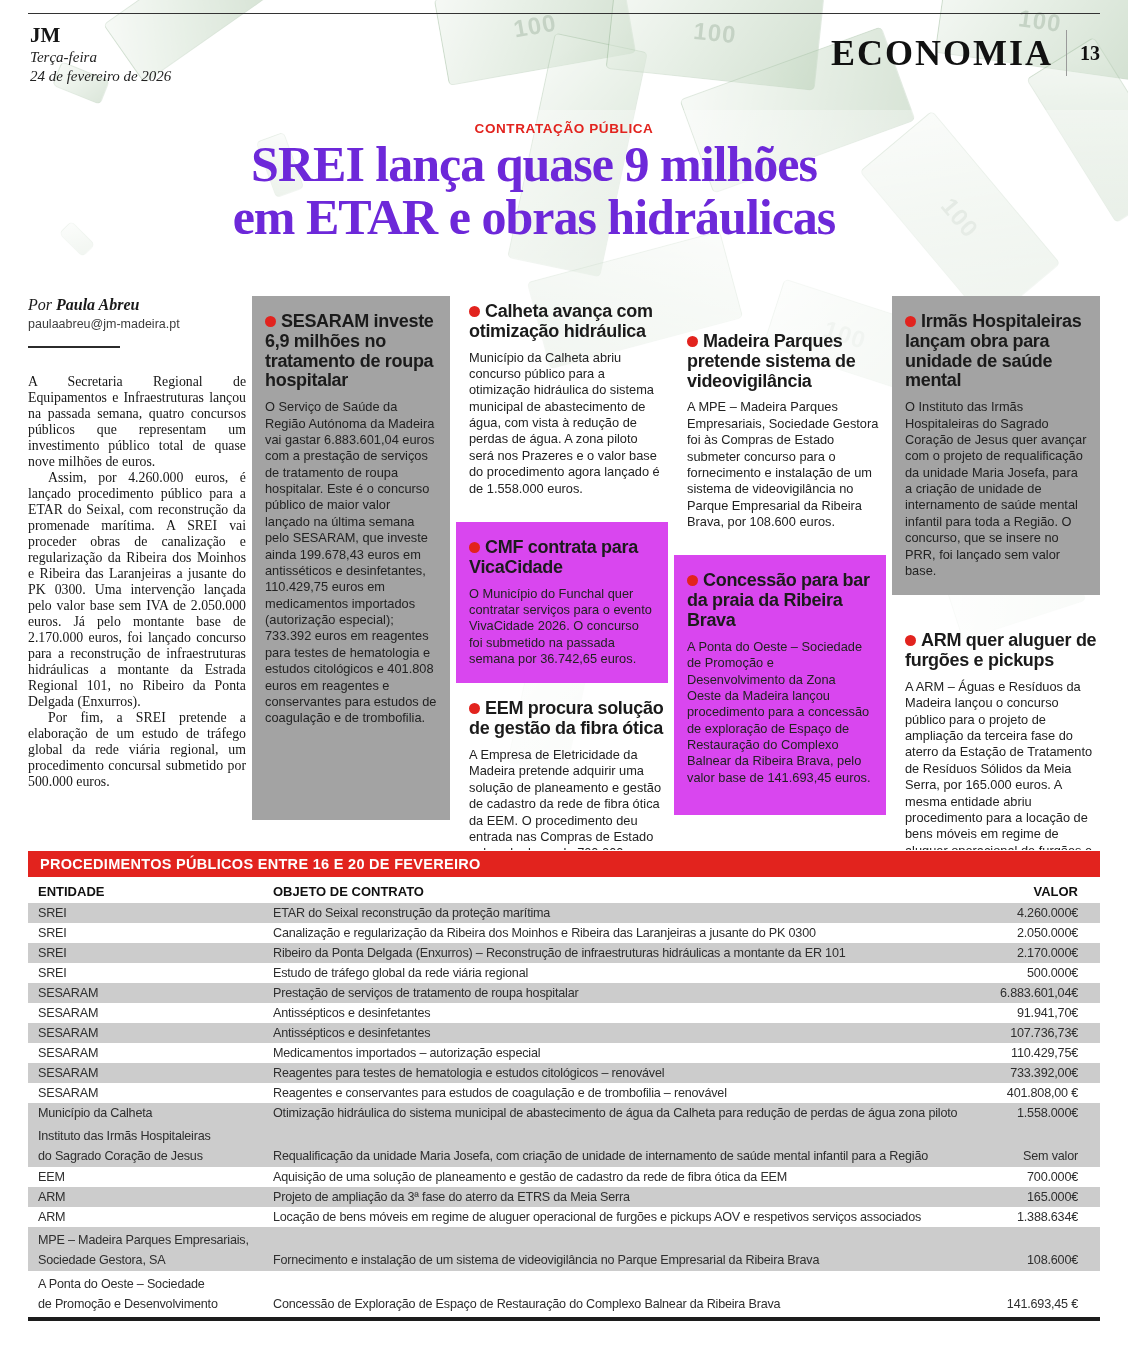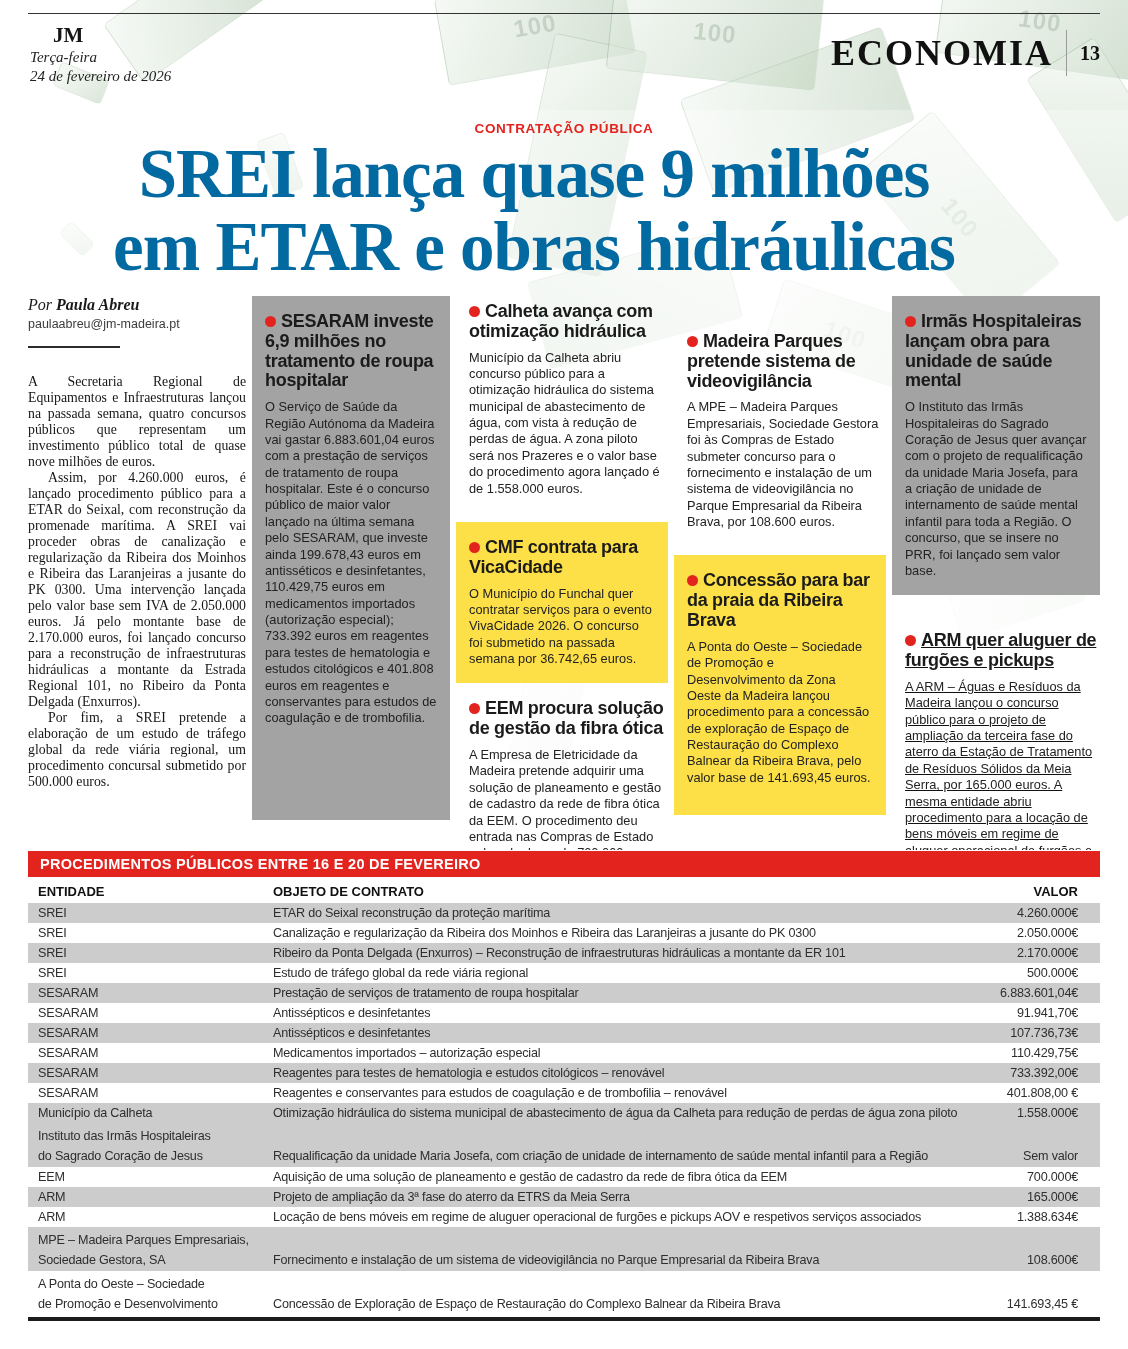--- a/index.html
+++ b/index.html
@@ -32,63 +32,63 @@
   .b12{ left:290px; top:330px; width:55px;  height:26px; transform:rotate(8deg);   opacity:.30; }
   .b13{ left:950px; top:560px; width:130px; height:62px; transform:rotate(-18deg); opacity:.22; }
   .b14{ left:520px; top:640px; width:60px;  height:130px; transform:rotate(12deg); opacity:.20; }
   .b15{ left:60px;  top:230px; width:34px;  height:18px; transform:rotate(45deg);  opacity:.30; }
   .b16{ left:770px; top:300px; width:150px; height:70px; transform:rotate(18deg);  opacity:.30; }
   .fade { position:absolute; left:0; top:110px; width:100%; height:790px;
     background:linear-gradient(180deg,rgba(255,255,255,.30),rgba(255,255,255,.62) 30%,rgba(255,255,255,.78)); }
   
   .content { position:absolute; inset:0; z-index:2; }
   .top-rule { position:absolute; left:28px; top:13px; width:1072px; height:1px; background:#333; }
-  .masthead { position:absolute; left:30px; top:23px; font-family:"Liberation Serif", serif; font-weight:bold; font-size:21px; color:#151515;margin-left:23px; }
+  .masthead { position:absolute; left:30px; top:23px; font-family:"Liberation Serif", serif; font-weight:bold; font-size:21px; color:#151515; }
   .dateblock { position:absolute; left:30px; top:48px; font-family:"Liberation Serif", serif; font-style:italic; font-size:15px; line-height:1.25; color:#222; }
   .section-block { position:absolute; right:28px; top:30px; display:flex; align-items:center; gap:13px; }
   .section-title { font-family:"Liberation Serif", serif; font-weight:bold; font-size:36px; letter-spacing:2px; color:#111; }
   .section-divider { width:1px; height:46px; background:#9a9a9a; }
   .page-number { font-family:"Liberation Serif", serif; font-weight:bold; font-size:20px; color:#111; }
   
   .kicker { position:absolute; left:0; top:121px; width:1128px; text-align:center;
     font-weight:bold; font-size:13.5px; letter-spacing:.6px; color:#e2231e; }
   .headline { position:absolute; left:0; top:138px; width:1068px; text-align:center;
-    font-family:"Liberation Serif", serif; font-weight:bold; font-size:69px; line-height:1.06;
-    letter-spacing:-1px; color:#0369a1; }
+    font-family:"Liberation Serif", serif; font-weight:bold; font-size:50px; line-height:1.06;
+    letter-spacing:-1px; color:#6d28d9; }
   
   .columns { position:absolute; left:28px; top:296px; width:1072px; height:554px;
     display:flex; gap:6px; overflow:hidden; }
   .col { flex:none; }
   .col1 { width:218px; } .col2 { width:198px; } .col3 { width:212px; }
   .col4 { width:212px; } .col5 { width:208px; }
   .byline { font-family:"Liberation Serif", serif; font-style:italic; font-size:16px; color:#1a1a1a; }
   .by-name { font-weight:bold; }
   .by-email { font-size:12.5px; color:#3c3c3c; margin-top:3px; }
   .by-rule { width:92px; height:2px; background:#2b2b2b; margin:15px 0 26px 0; }
   .article p { font-family:"Liberation Serif", serif; font-size:13.8px; line-height:1.16;
     text-align:justify; color:#161616; }
   .article p.indent { text-indent:20px; }
   
   .box { margin-bottom:10px; }
   .box.beige { background:#a3a3a3; padding:16px 13px; }
-  .box.blue  { background:#fde047; padding:16px 13px;margin-top:25px; }
+  .box.blue  { background:#d946ef; padding:16px 13px;margin-top:25px; }
   .box.plain { padding:6px 2px 0 13px; }
   .box-title { font-size:18px; line-height:1.1; font-weight:bold; letter-spacing:-.3px;
     color:#1b1b1b; margin-bottom:8px; }
   .dot { display:inline-block; width:11px; height:11px; border-radius:50%; background:#e2231e;
     margin-right:5px; }
   .box-text { font-size:12.8px; line-height:1.28; color:#222; }
   .box-text + .box-text { margin-top:2px; }
   [data-name="brief-sesaram"] { min-height:524px; }
   [data-name="brief-cmf"] { margin:12px 0 10px 0; }
   [data-name="brief-eem"] { margin-top:8px; }
   [data-name="brief-madeira-parques"] { margin-top:30px; }
   [data-name="brief-concessao"] { min-height:260px; margin-top:22px; }
   [data-name="brief-irmas-hospitaleiras"] { min-height:252px; }
-  [data-name="brief-arm"] { margin-top:30px;text-decoration:underline; }
+  [data-name="brief-arm"] { margin-top:30px; }
   
   .proc-table { position:absolute; left:28px; top:851px; width:1072px; }
   .table-title-bar { background:#e2231e; color:#fff; font-weight:bold; font-size:14.5px;
     letter-spacing:.3px; padding:5px 12px; }
   .table-head { display:flex; align-items:center; height:24px; font-weight:bold; font-size:13px;
     color:#101010; margin-top:2px;justify-content:space-between; }
   .trow { display:flex; align-items:center; height:20px; font-size:12.6px; letter-spacing:-.2px; color:#2e2e2e; }
   .trow.tall { height:44px; align-items:flex-end; padding-bottom:1px; }
   .trow.stripe { background:#cccccc; }
   .tcell.entity { width:245px; flex:none; padding-left:10px; line-height:20px; overflow:hidden; white-space:nowrap; }

